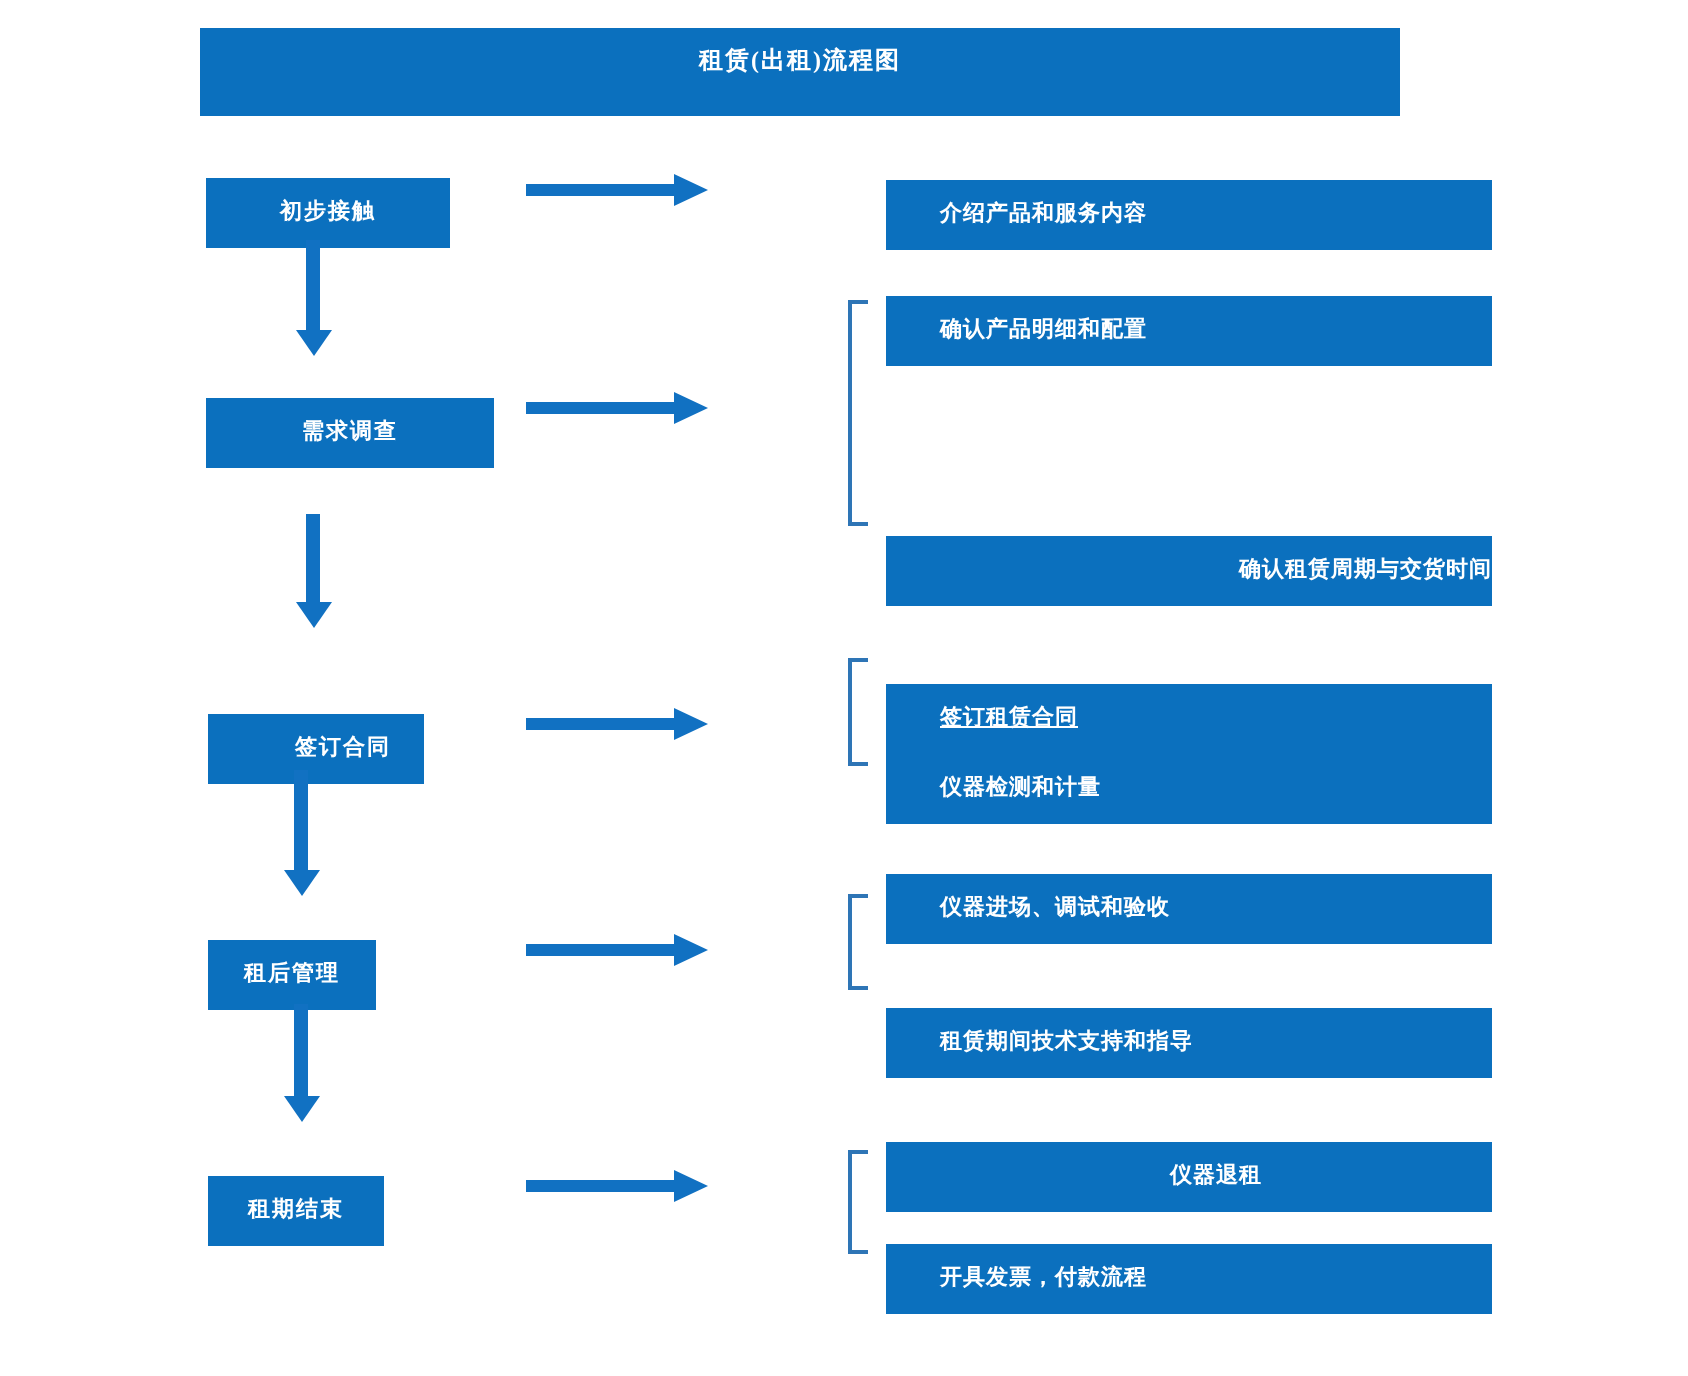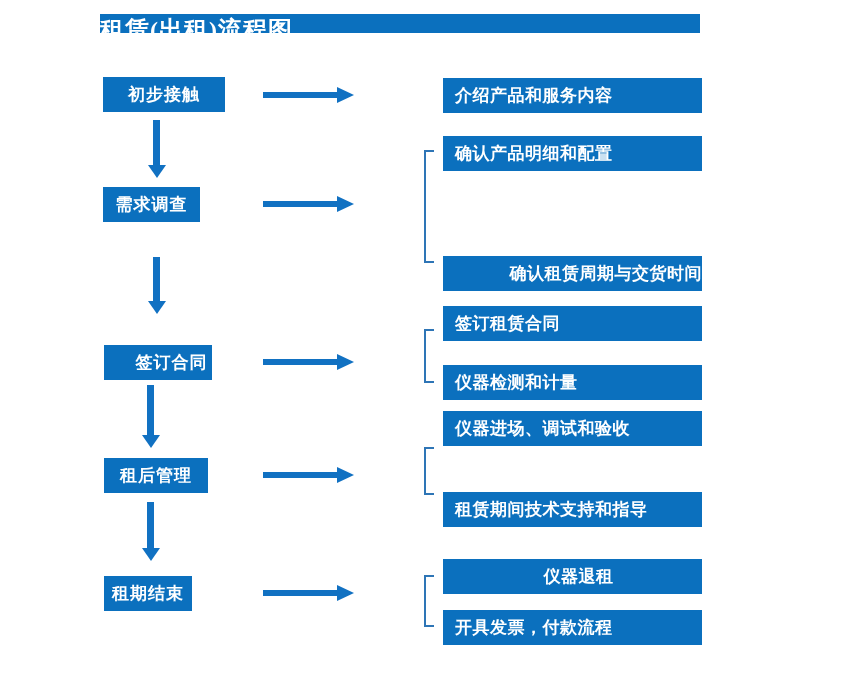--- a/index.html
+++ b/index.html
@@ -17,47 +17,49 @@
   .canvas {
     position: relative;
     width: 844px;
     height: 688px;
     background: var(--color-background);
     overflow: hidden;
   }
   .title-banner {
     position: absolute;
     left: 100px; top: 14px;
-    width: 600px; height: 19px;
+    width: 600px; height: 44px;
     background: var(--color-primary);
     color: var(--color-box_text);
-    font-size: 24px;
+    font-size: 12px;
     font-weight: bold;
     line-height: 33px;
+    text-align: center;
     letter-spacing: 1px;
   }
   .box {
     position: absolute;
     background: var(--color-primary);
     color: var(--color-box_text);
-    font-size: 17px;
+    font-size: 11px;
     font-weight: bold;
     height: 35px;
     line-height: 35px;
     white-space: nowrap;
     overflow: hidden;
+    margin-top: 12px;
   }
   .stage {
     text-align: center;
     letter-spacing: 1px;
   }
   .output {
     left: 443px;
-    width: 259px;
-    padding-left: 12px;
+    width: 303px;
+    padding-left: 27px;
     text-align: left;
     letter-spacing: 0.5px;
   }
   
   .h-arrow {
     position: absolute;
     left: 263px;
     width: 74px;
     height: 6px;
     background: var(--color-arrow);
@@ -99,34 +101,34 @@
   }
 </style>
 </head>
 <body>
 
 <div class="canvas">
 
   <div class="title-banner">租赁(出租)流程图</div>
 
   <div class="box stage" style="left:103px; top:77px;  width:122px;">初步接触</div>
-  <div class="box stage" style="left:103px; top:187px; width:97px;">需求调查</div>
+  <div class="box stage" style="left:103px; top:187px; width:144px;">需求调查</div>
   <div class="box stage" style="left:104px; top:345px; width:108px;padding-left:27px;">签订合同</div>
-  <div class="box stage" style="left:104px; top:458px; width:104px;">租后管理</div>
+  <div class="box stage" style="left:104px; top:458px; width:84px;">租后管理</div>
   <div class="box stage" style="left:104px; top:576px; width:88px;">租期结束</div>
 
   <div class="box output" style="top:78px;">介绍产品和服务内容</div>
 
   <div class="box output" style="top:136px;">确认产品明细和配置</div>
   <div class="box output" style="top:256px;text-align:right;">确认租赁周期与交货时间</div>
 
-  <div class="box output" style="top:306px;">签订租赁合同</div>
+  <div class="box output" style="top:330px;text-decoration:underline;">签订租赁合同</div>
   <div class="box output" style="top:365px;">仪器检测和计量</div>
 
-  <div class="box output" style="top:411px;">仪器进场、调试和验收</div>
+  <div class="box output" style="top:425px;">仪器进场、调试和验收</div>
   <div class="box output" style="top:492px;">租赁期间技术支持和指导</div>
 
   <div class="box output" style="top:559px;text-align:center;">仪器退租</div>
   <div class="box output" style="top:610px;">开具发票，付款流程</div>
 
   <div class="h-arrow" style="top:92px;"></div>
   <div class="h-arrow" style="top:201px;"></div>
   <div class="h-arrow" style="top:359px;"></div>
   <div class="h-arrow" style="top:472px;"></div>
   <div class="h-arrow" style="top:590px;"></div>

